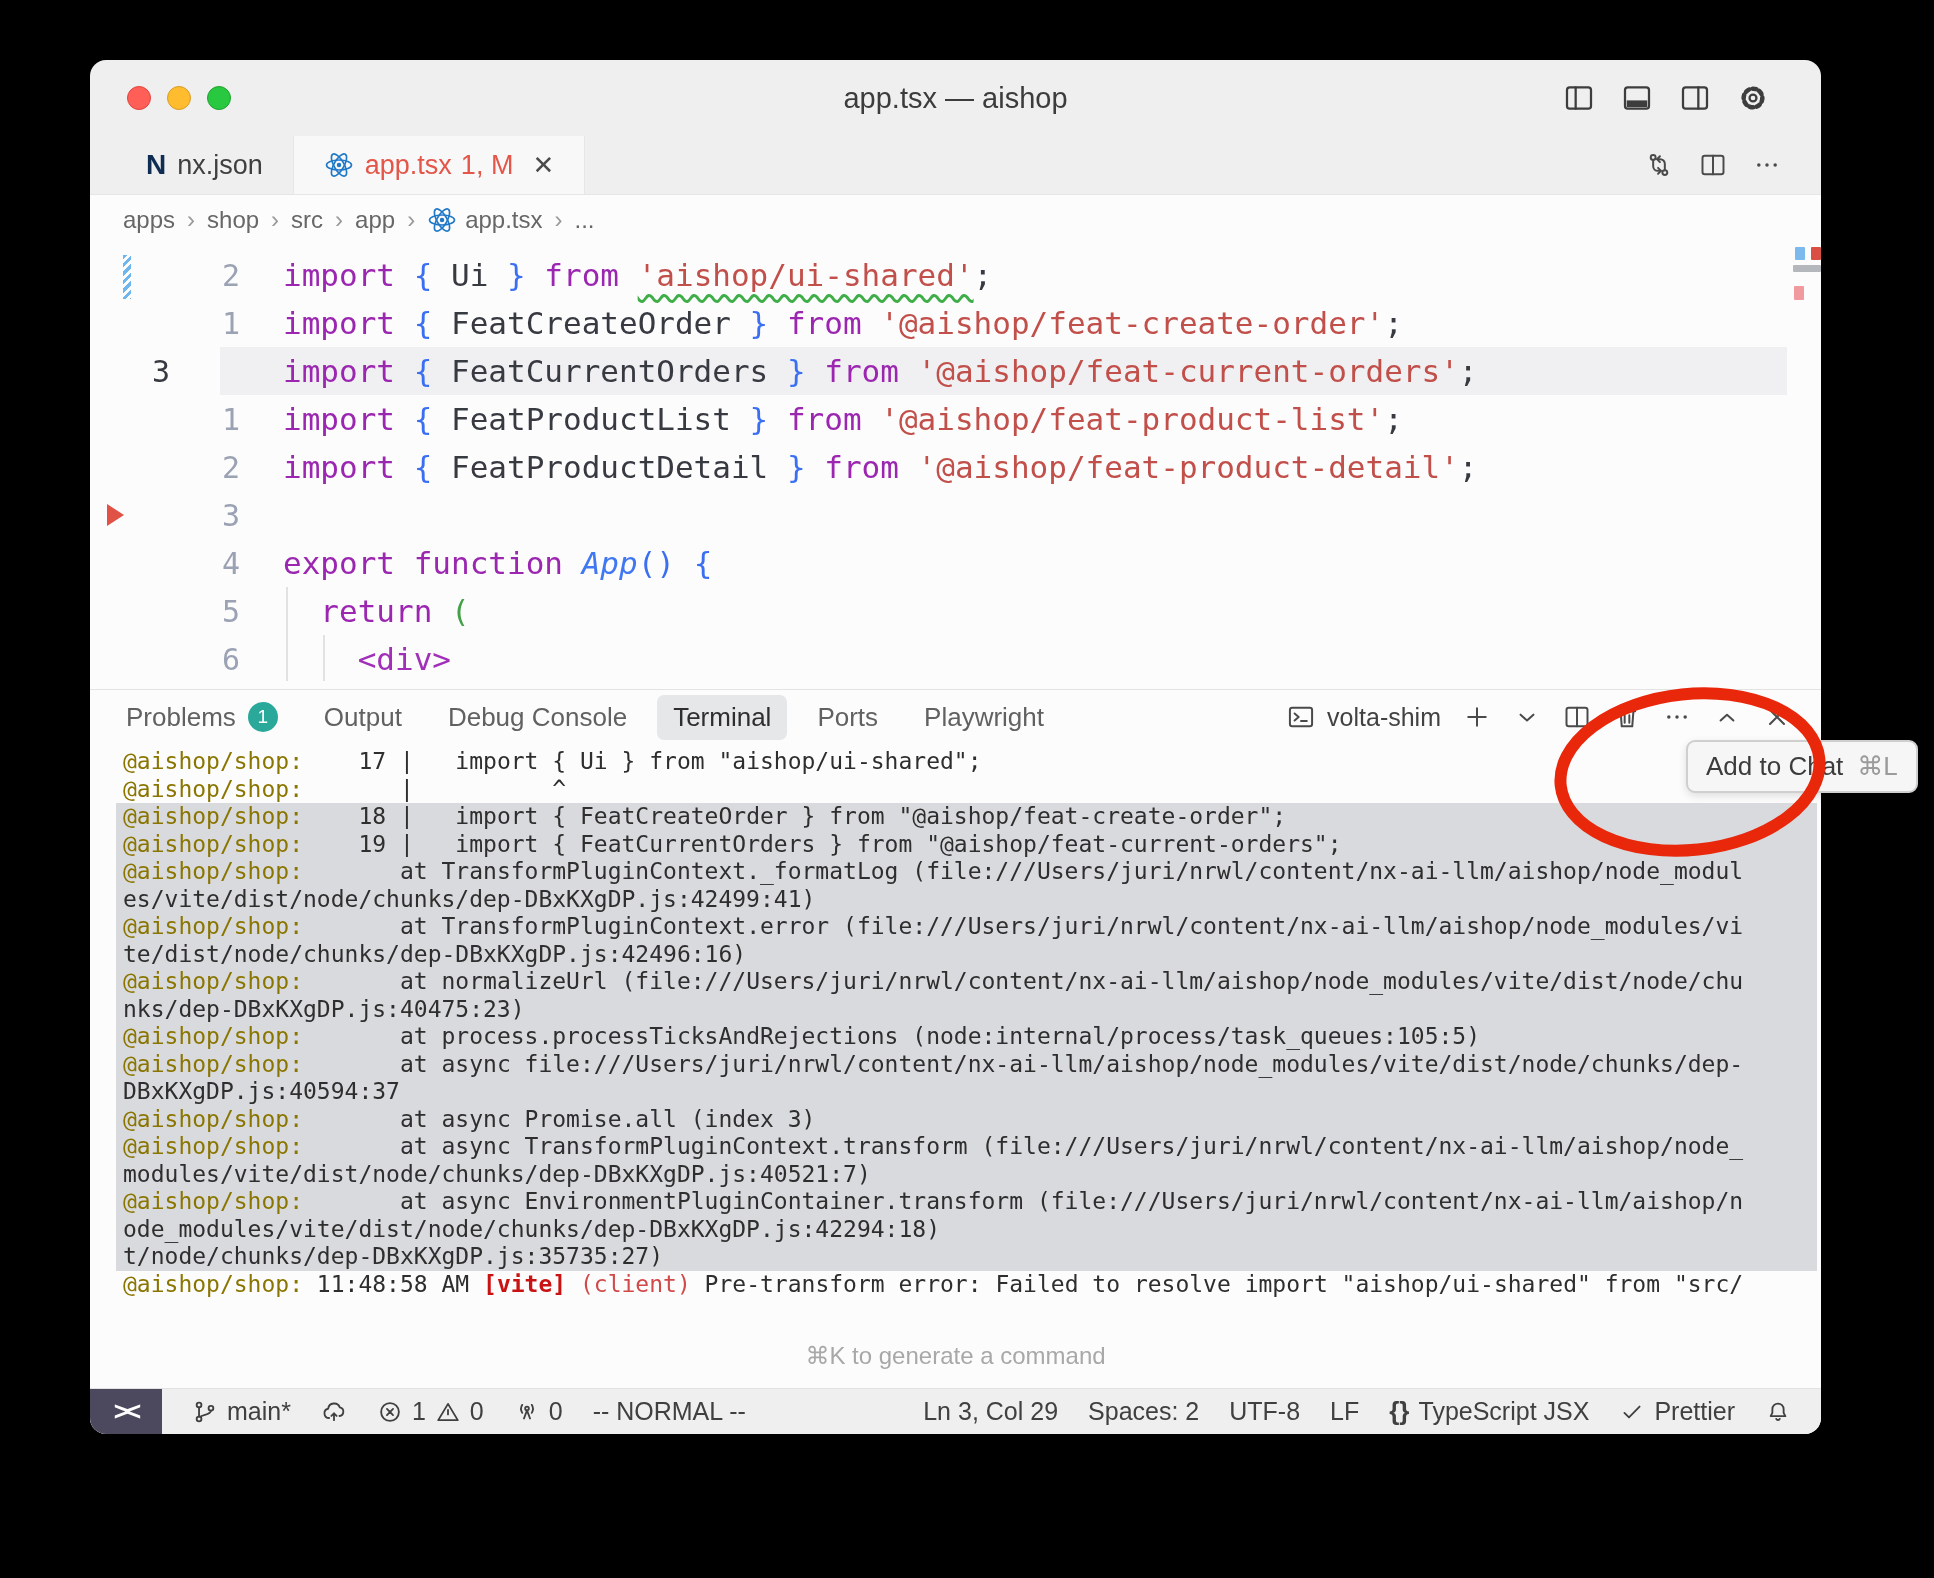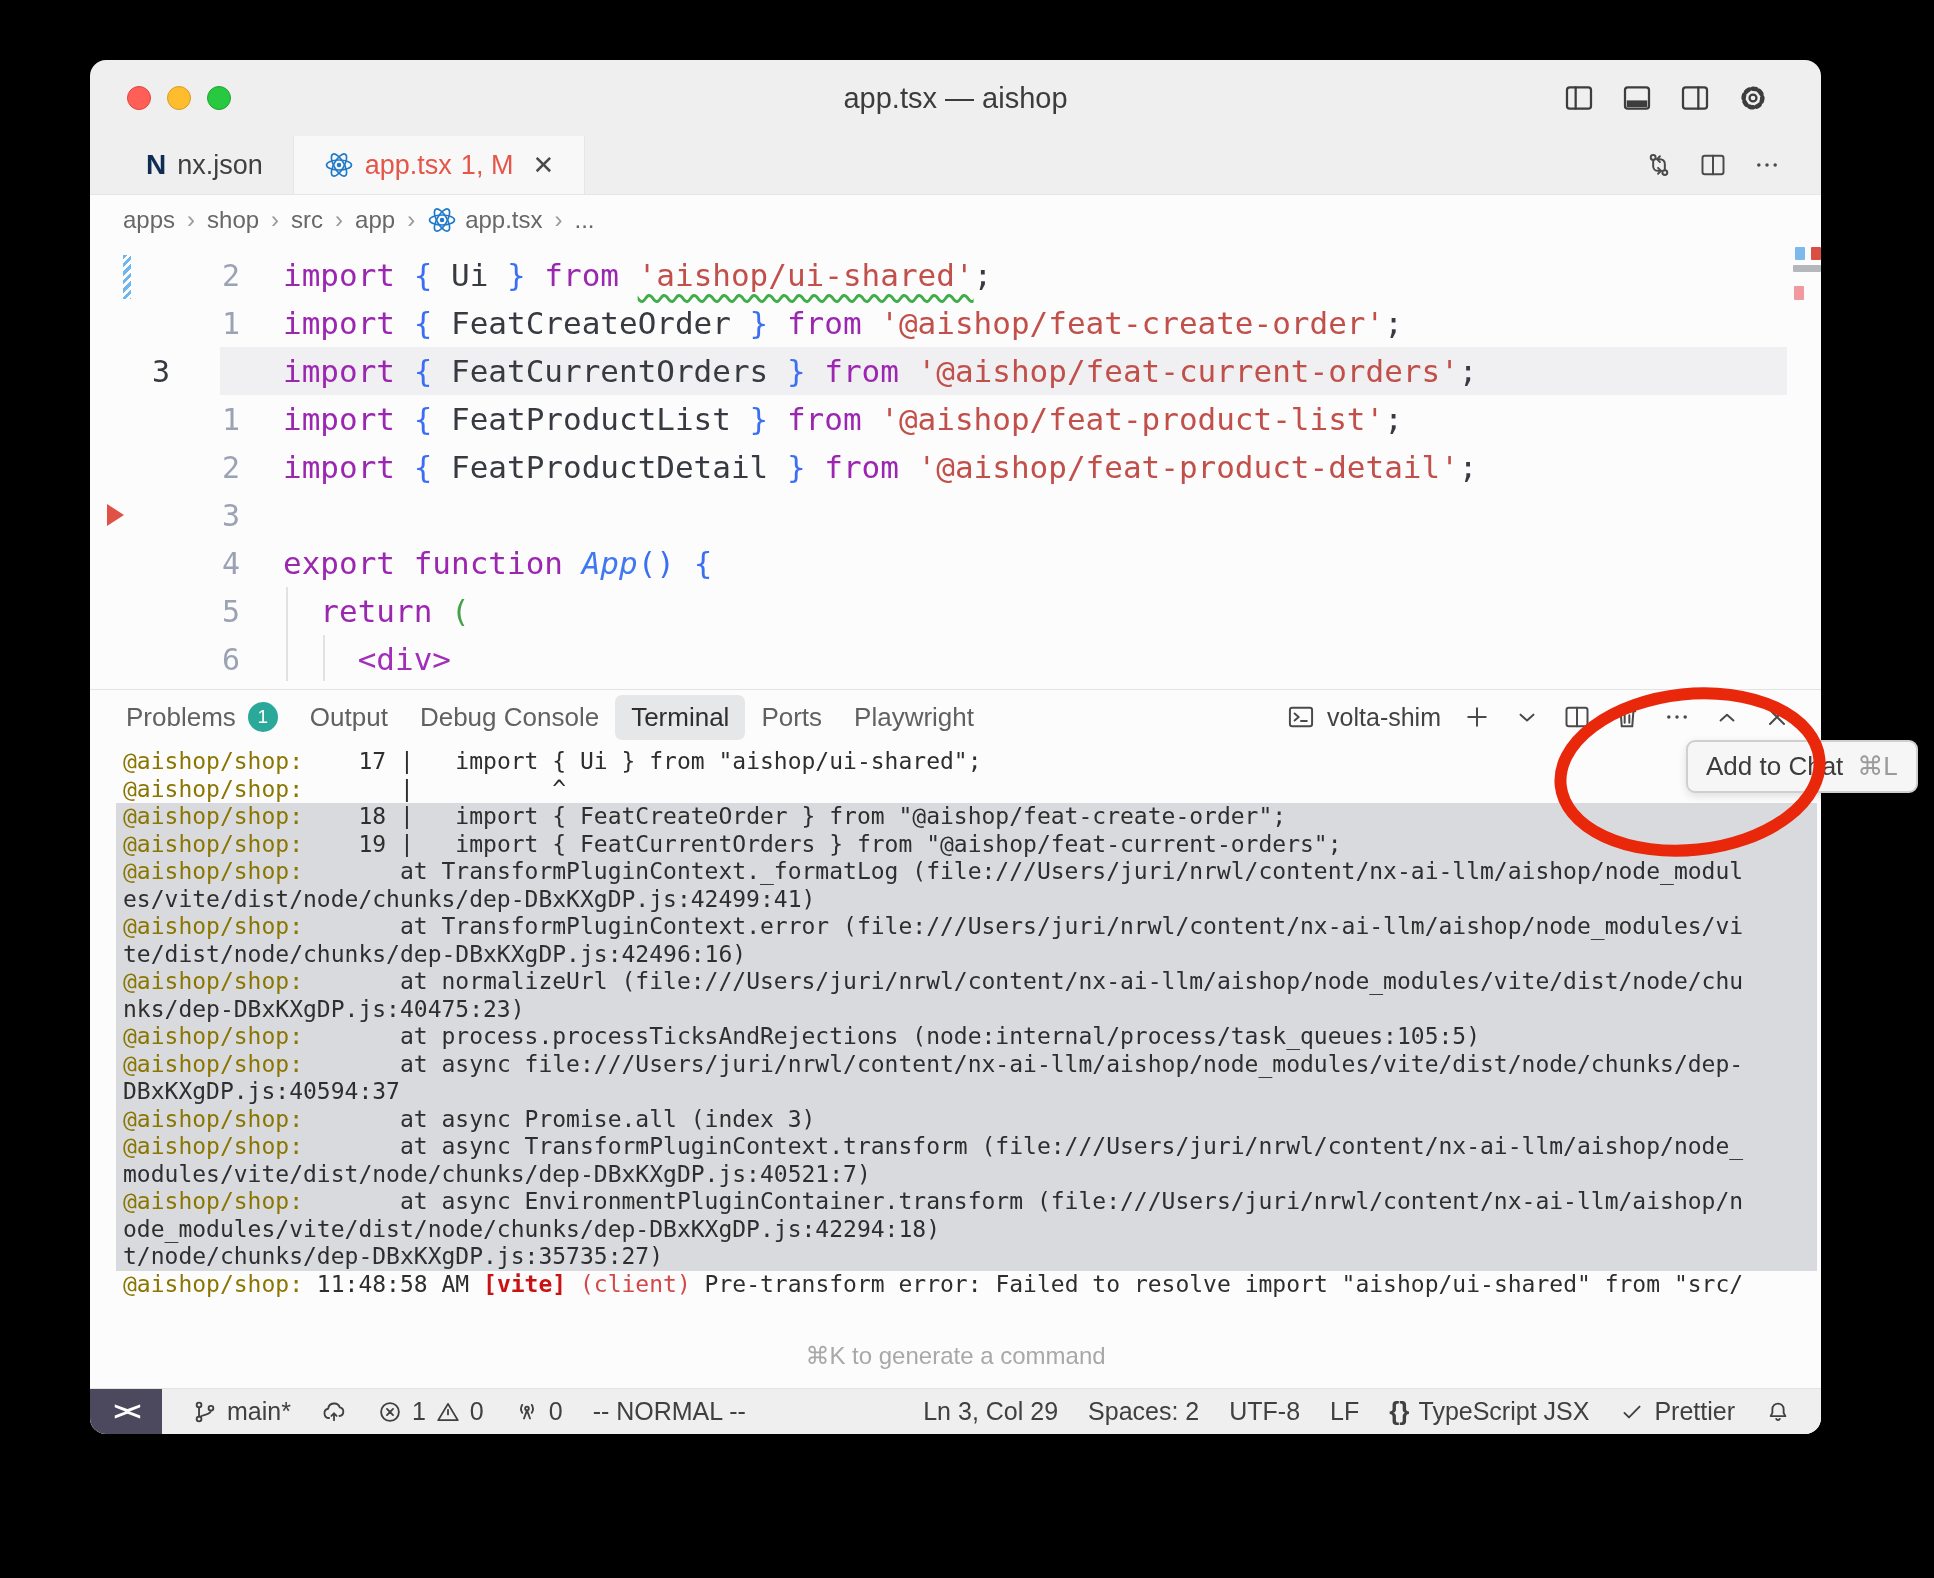--- a/index.html
+++ b/index.html
@@ -59,21 +59,21 @@
   .tk-w{color:var(--ident)}
   .modbar{position:absolute;left:33px;top:4px;width:8px;height:44px;
     background:repeating-linear-gradient(135deg,#6FB6EF 0 3px,rgba(255,255,255,0) 3px 6px)}
   .redarrow{position:absolute;left:17px;top:13px;width:0;height:0;
     border-left:17px solid #E05245;border-top:11px solid transparent;border-bottom:11px solid transparent}
   .guide{position:absolute;width:2px;background:#E2E2E4}
   .ovr{position:absolute;border-radius:1px}
   
   .panel{position:relative;height:699px;background:#FDFCFD;border-top:1px solid #E3E3E3}
   .panel-header{height:54px;display:flex;align-items:center;padding:0 30px 0 20px}
-  .ptabs{display:flex;align-items:center;gap:0}
+  .ptabs{display:flex;align-items:center;gap:14px}
   .ptab{display:flex;align-items:center;gap:12px;padding:7px 16px;font-size:26px;color:#616161;border-radius:7px}
   .ptab.active{background:#E6E7E9;color:#2E2E2E}
   .pbadge{min-width:30px;height:30px;border-radius:15px;background:var(--badge);color:#fff;
     font-size:19px;display:flex;align-items:center;justify-content:center}
   .pactions{margin-left:auto;display:flex;align-items:center;gap:22px;color:#4A4A4A}
   .pactions .icobtn{font-size:28px}
   .pactions .termlabel{font-size:25px;color:#424242;margin-left:2px}
   .terminstance{display:flex;align-items:center;gap:10px}
   
   .terminal{padding-top:4px}

